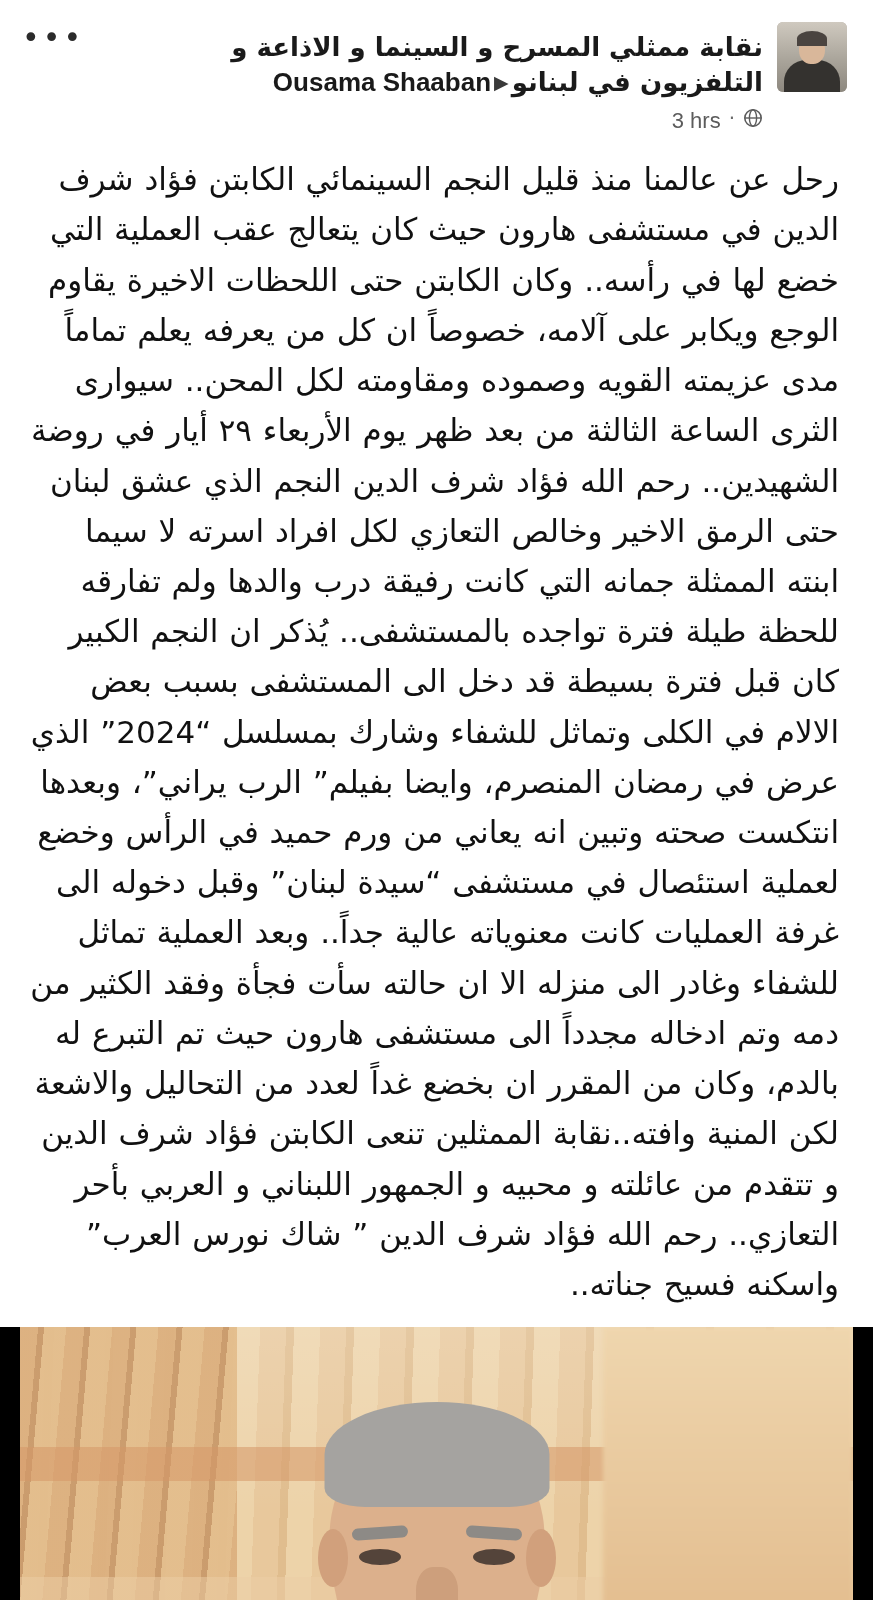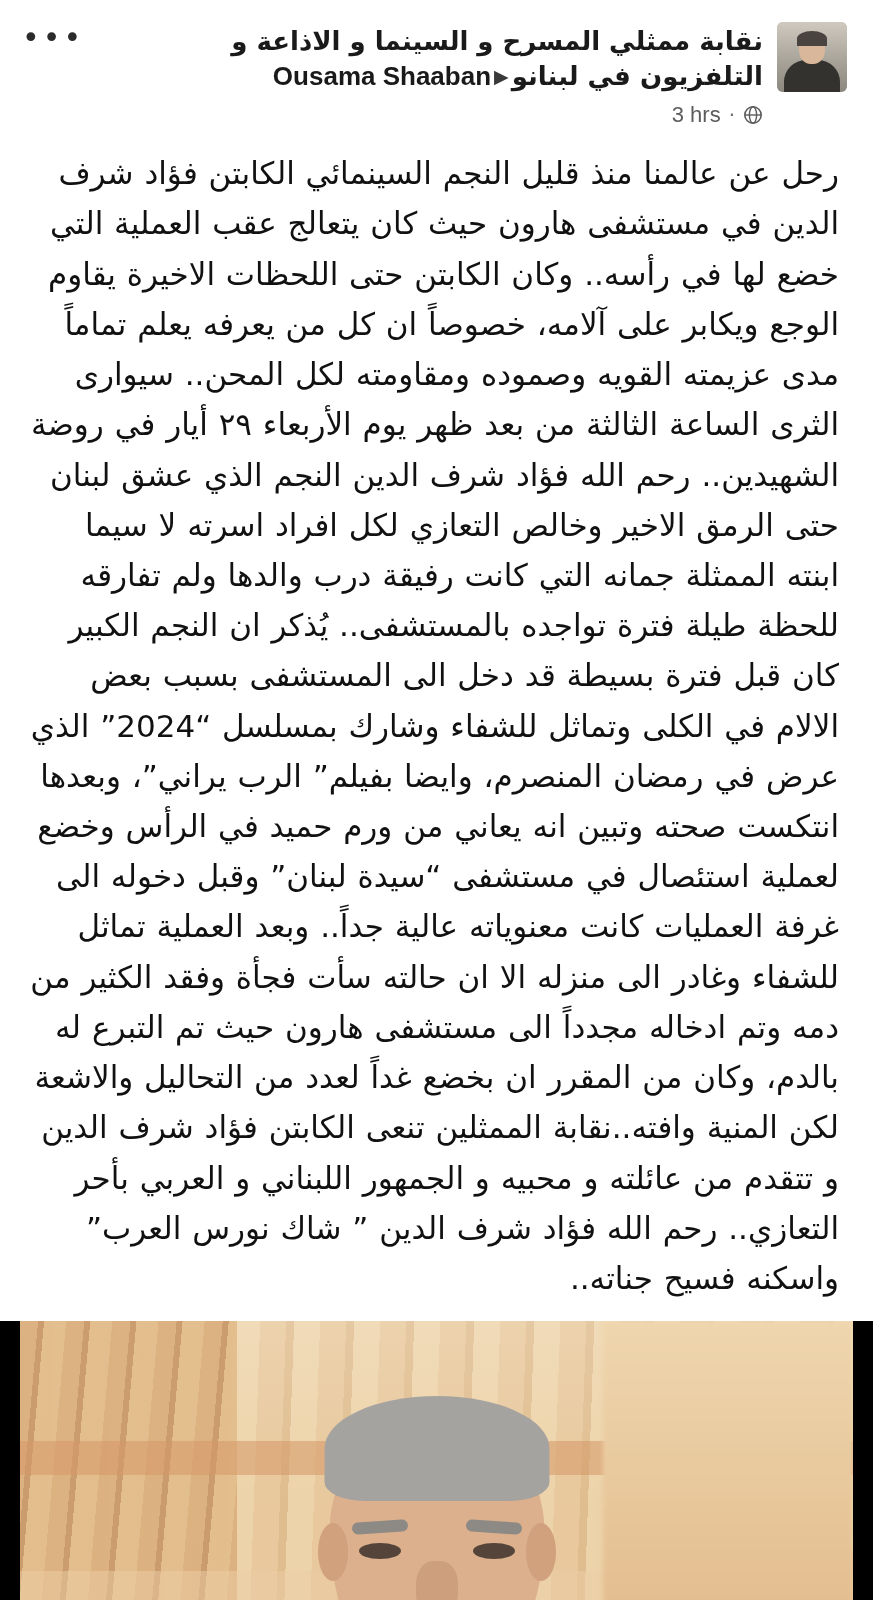--- a/index.html
+++ b/index.html
@@ -79,20 +79,21 @@
     min-width: 0;
     padding-top: 2px;
   }
   .title-line {
     text-align: right;
     font-size: 26px;
     line-height: 1.35;
     font-weight: bold;
     color: #1a1a1a;
     direction: rtl;
+    margin-top: 6px;
   }
   .actor-name {
     font-family: "Liberation Sans", sans-serif;
     font-weight: bold;
     color: #1a1a1a;
     direction: ltr;
     unicode-bidi: isolate;
   }
   .arrow-glyph {
     display: inline-block;
@@ -109,21 +110,21 @@
     display: flex;
     flex-direction: row-reverse;
     justify-content: flex-end;
     align-items: center;
     gap: 8px;
     direction: rtl;
   }
   .meta-inner {
     display: flex;
     flex-direction: row;
-    align-items: center;
+    align-items: flex-start;
     gap: 8px;
     direction: ltr;
   }
   .timestamp {
     font-size: 22px;
     color: #5c5c5c;
     font-family: "Liberation Sans", sans-serif;
   }
   .dot-sep {
     font-size: 20px;

